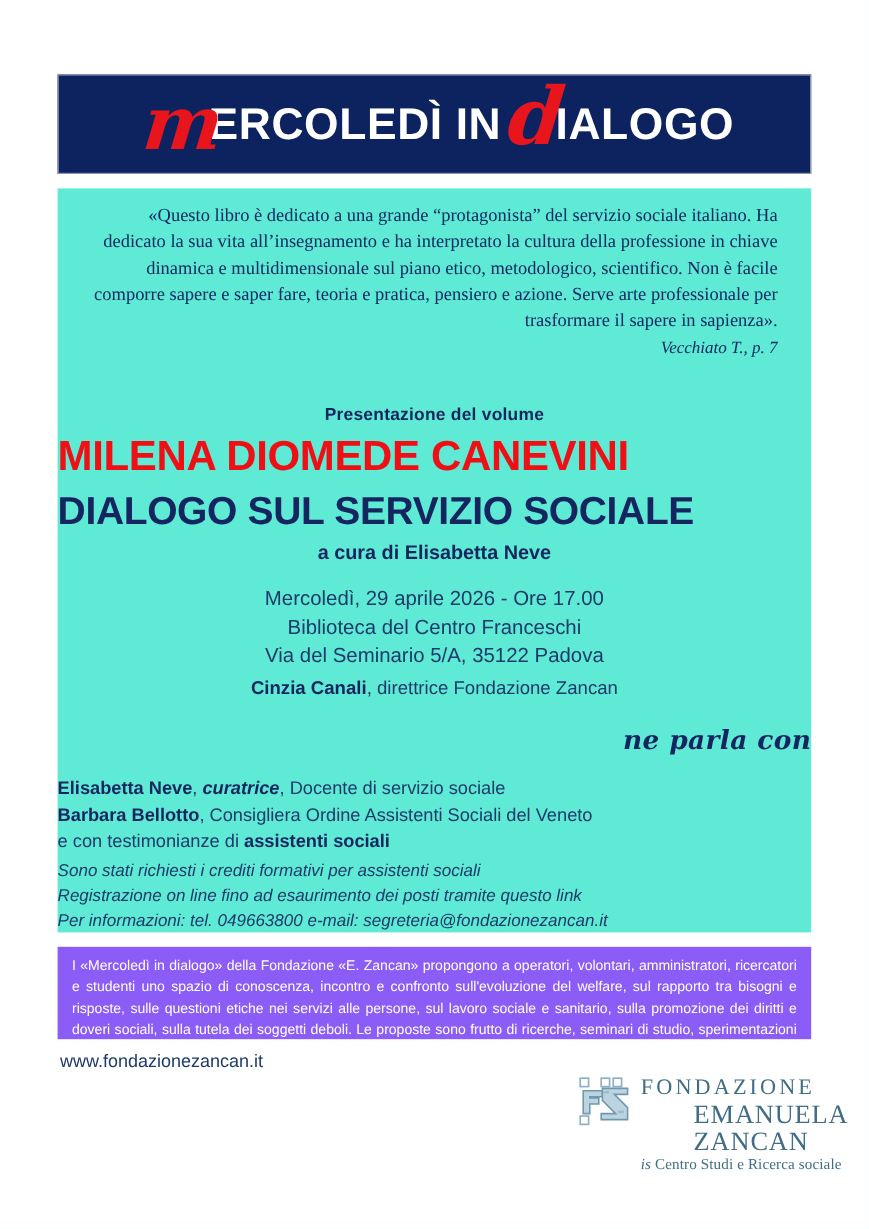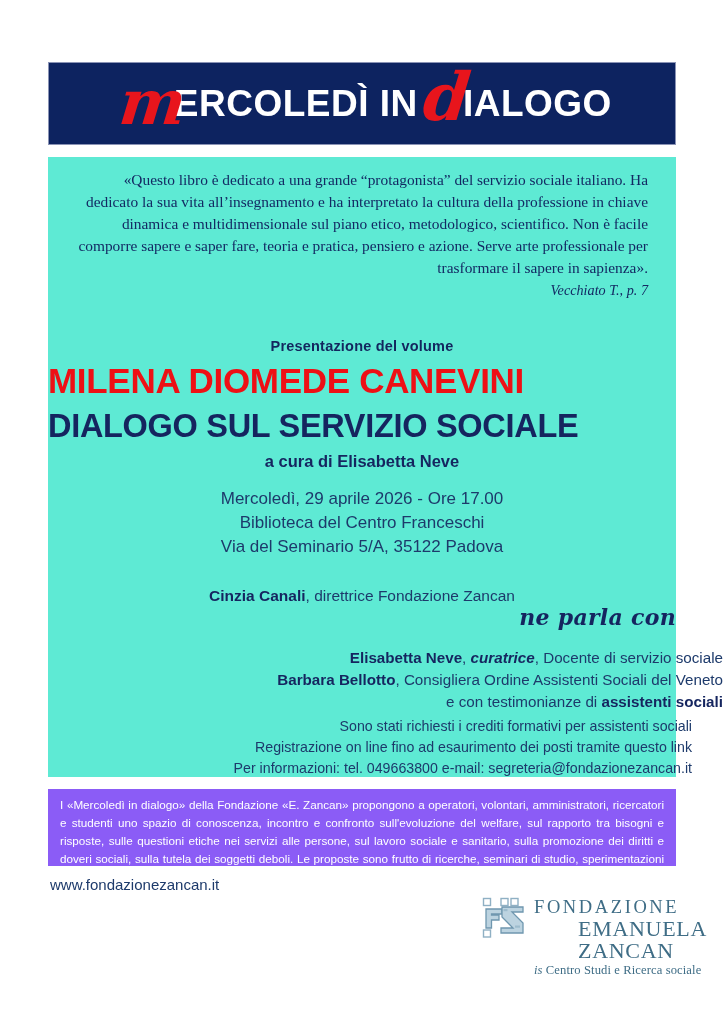--- a/index.html
+++ b/index.html
@@ -144,21 +144,20 @@
     font-weight: 300;
   }
   .director-line {
     position: absolute;
     left: 0;
     top: 408px;
     width: 628px;
     text-align: center;
     font-size: 15.5px;
     color: #1d3a6b;
-    margin-top: 22px;
   }
   .director-line b { color: #15255f; }
 
   .ne-parla {
     position: absolute;
     left: 0;
     top: 447px;
     width: 628px;
     text-align: right;
     font-family: "DejaVu Serif", serif;
@@ -167,36 +166,36 @@
     font-size: 22px;
     color: #15255f;
     letter-spacing: 0.3px;
   }
 
   .speakers {
     position: absolute;
     left: 0;
     top: 490px;
     width: 628px;
-    text-align: right;
+    text-align: left;
     font-size: 15.2px;
     line-height: 1.45;
     color: #1d3a6b;
-    padding-left: 47px;
   }
   .speakers b { color: #15255f; }
   .speakers i { font-weight: bold; color: #15255f; }
 
   .notes {
     position: absolute;
-    left: 16px;
+    left: 0;
     top: 559px;
     width: 628px;
-    text-align: right;
+    text-align: left;
     font-size: 14.2px;
+    font-style: italic;
     line-height: 1.47;
     color: #1d3a6b;
   }
 
   
   .footer-banner {
     position: absolute;
     left: 48px;
     top: 789px;
     width: 628px;

